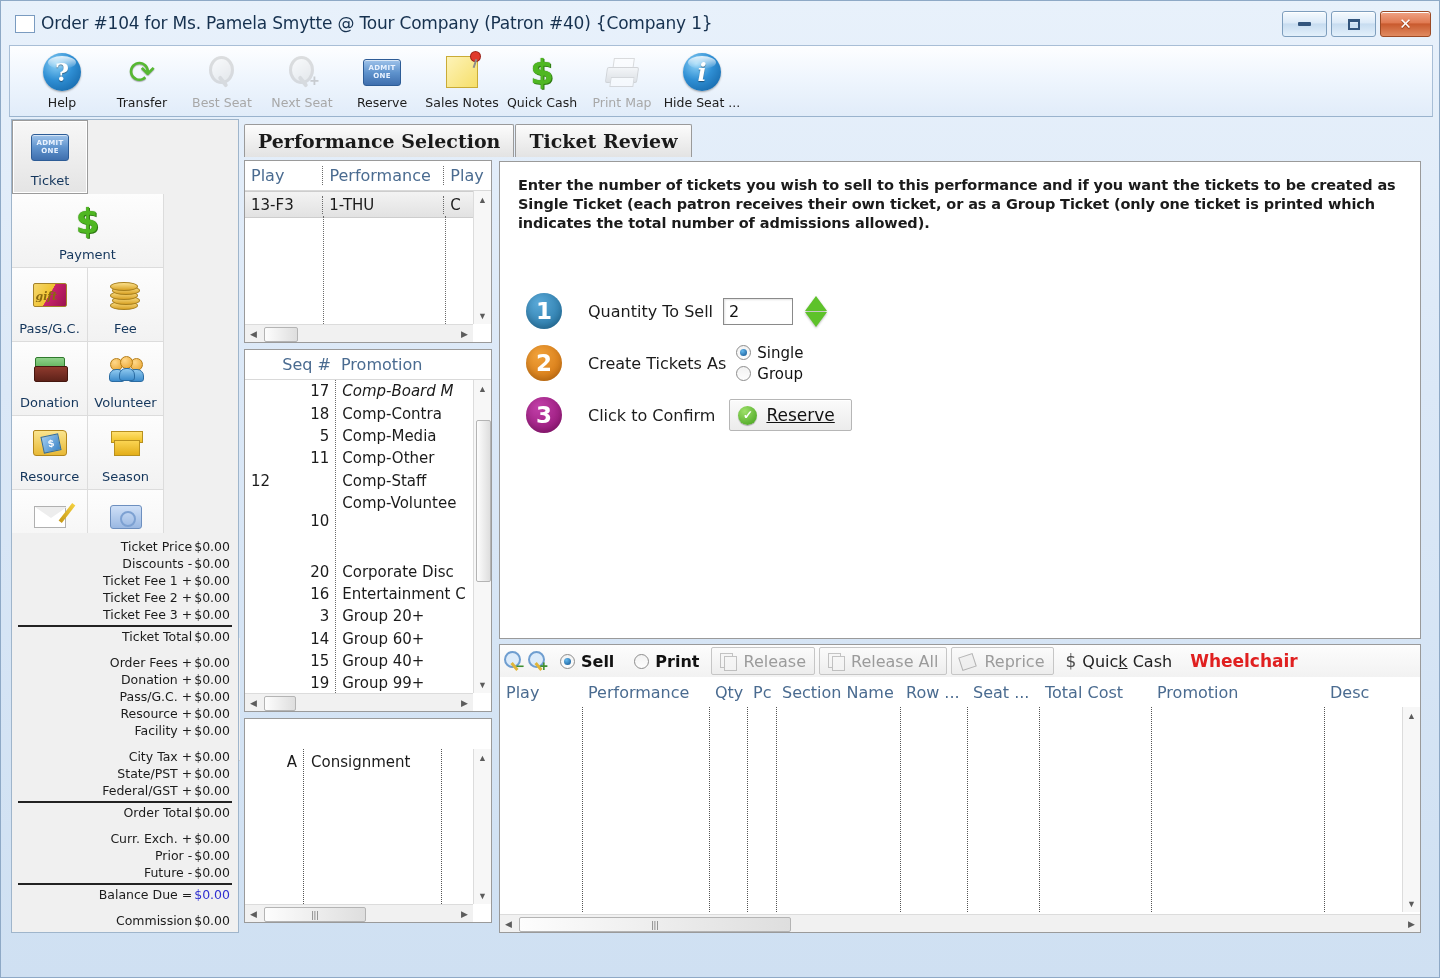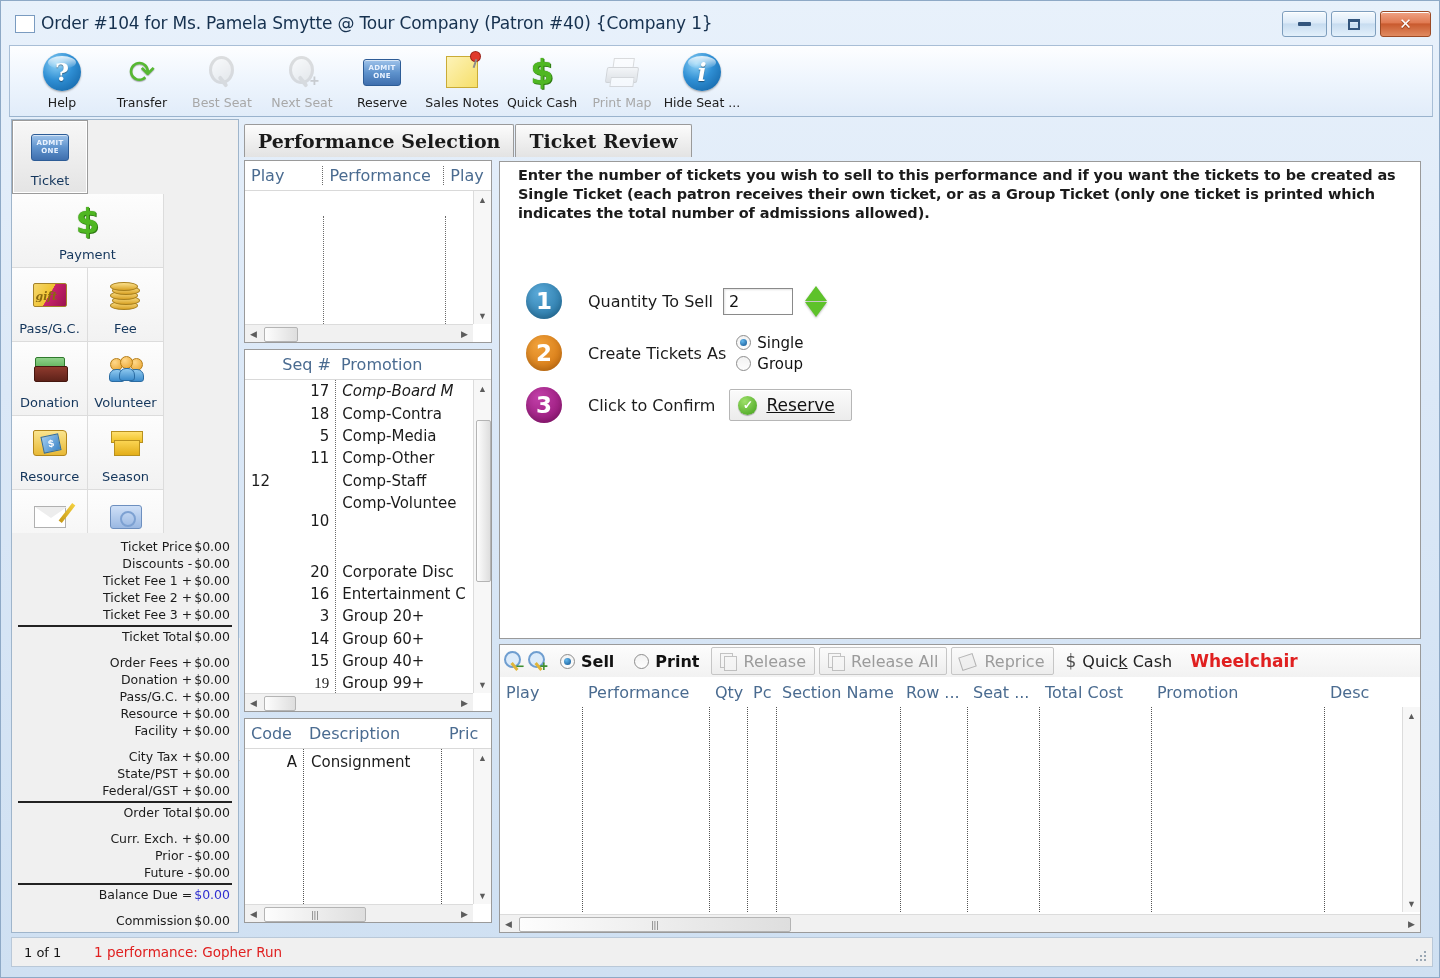--- a/index.html
+++ b/index.html
@@ -182,21 +182,21 @@
 
   
   .vsb{position:absolute;right:0;top:0;width:17px;bottom:0;background:#f7f7f7;border-left:1px solid #dcdcdc;}
   .hsb{position:absolute;left:0;right:0;bottom:0;height:17px;background:#f1f1f1;border-top:1px solid #dcdcdc;}
   .sb-arrow{width:17px;height:17px;display:flex;align-items:center;justify-content:center;font-size:9px;color:#5c5c5c;}
   .sb-thumb{background:linear-gradient(to right,#fdfdfd,#dedede);border:1px solid #b4b4b4;border-radius:2px;}
 
   
   .instr{
     position:absolute;left:498px;top:160px;width:922px;height:478px;
-    background:#fff;border:1px solid #9a9a9a;box-sizing:border-box;padding:4px 18px;
+    background:#fff;border:1px solid #9a9a9a;box-sizing:border-box;padding:14px 18px;
   }
   .instr p{margin:0;font-size:14.5px;color:#1b1b1b;line-height:19px;
     font-family:"DejaVu Sans",sans-serif;font-weight:bold;letter-spacing:-0.1px;}
   .steps{margin-top:52px;}
   .step{display:flex;align-items:center;height:52px;}
   .bullet{
     width:36px;height:36px;border-radius:50%;margin-left:8px;margin-right:26px;
     display:flex;align-items:center;justify-content:center;
     color:#fff;font-size:23px;font-weight:bold;font-family:"DejaVu Sans",sans-serif;
     box-shadow:inset 0 -3px 6px rgba(0,0,0,.18);
@@ -569,20 +569,25 @@
       </div>
   </div>
 
   <div class="panel" style="left:243px;top:159px;width:248px;height:183px;">
     <div class="grid-head">
       <div class="gh" style="width:78px">Play</div>
       <div class="gh vdash" style="width:122px">Performance</div>
       <div class="gh vdash" style="width:48px">Play</div>
     </div>
     <div style="position:absolute;left:0;right:18px;top:30px;bottom:18px;background:#fff;">
+      <div class="grid-row sel">
+        <div class="gc2" style="width:78px">13-F3</div>
+        <div class="gc2 vdash" style="width:122px">1-THU</div>
+        <div class="gc2 vdash" style="width:30px">C</div>
+      </div>
       <div style="position:absolute;left:78px;top:25px;bottom:0;border-left:1px dotted #6b6b6b;"></div>
       <div style="position:absolute;left:200px;top:25px;bottom:0;border-left:1px dotted #6b6b6b;"></div>
     </div>
     <div class="vsb" style="top:30px;bottom:18px;">
       <div class="sb-arrow">▲</div>
       <div class="sb-arrow" style="position:absolute;bottom:0;">▼</div>
     </div>
     <div class="hsb" style="right:18px;">
       <div class="sb-arrow" style="float:left">◀</div>
       <div class="sb-thumb" style="position:absolute;left:19px;top:2px;width:32px;height:13px;"></div>
@@ -635,21 +640,21 @@
           </div>
           <div class="grid-row" style="height: 22.4px;">
             <div class="gc2" style="width:90px;text-align:right;padding-right:5px;position:relative;z-index:2;">14</div>
             <div class="gc2" style="width:140px;padding-left:8px;position:relative;z-index:2;">Group 60+</div>
           </div>
           <div class="grid-row" style="height: 22.4px;">
             <div class="gc2" style="width:90px;text-align:right;padding-right:5px;position:relative;z-index:2;">15</div>
             <div class="gc2" style="width:140px;padding-left:8px;position:relative;z-index:2;">Group 40+</div>
           </div>
           <div class="grid-row" style="height: 22.4px;">
-            <div class="gc2" style="width:90px;text-align:right;padding-right:5px;position:relative;z-index:2;font-family:Liberation Serif, serif;">19</div>
+            <div class="gc2" style="width:90px;text-align:right;padding-right:5px;position:relative;z-index:2;">19</div>
             <div class="gc2" style="width:140px;padding-left:8px;position:relative;z-index:2;">Group 99+</div>
           </div>
           <div class="grid-row sel" style="height: 22.4px;">
             <div class="gc2" style="width:90px;text-align:right;padding-right:5px;position:relative;z-index:2;">4</div>
             <div class="gc2" style="width:140px;padding-left:8px;position:relative;z-index:2;">Regular</div>
           </div>
           <div class="grid-row" style="height: 22.4px;">
             <div class="gc2" style="width:90px;text-align:right;padding-right:5px;position:relative;z-index:2;">6</div>
             <div class="gc2" style="width:140px;padding-left:8px;position:relative;z-index:2;">Senior Special</div>
           </div>
@@ -662,25 +667,20 @@
       <div class="sb-arrow" style="position:absolute;bottom:0;">▼</div>
     </div>
     <div class="hsb" style="right:18px;">
       <div class="sb-arrow" style="float:left">◀</div>
       <div class="sb-thumb" style="position:absolute;left:19px;top:2px;width:30px;height:13px;"></div>
       <div class="sb-arrow" style="position:absolute;right:0;top:0;">▶</div>
     </div>
   </div>
 
   <div class="panel" style="left:243px;top:717px;width:248px;height:205px;">
-    <div class="grid-head">
-      <div class="gh" style="width:58px">Code</div>
-      <div class="gh" style="width:140px">Description</div>
-      <div class="gh" style="width:42px">Pric</div>
-    </div>
     <div style="position:absolute;left:0;right:18px;top:30px;bottom:18px;background:#fff;">
       <div class="grid-row">
         <div class="gc2" style="width:58px;text-align:right;padding-right:6px;">A</div>
         <div class="gc2" style="width:140px;padding-left:8px;">Consignment</div>
       </div>
       <div style="position:absolute;left:58px;top:0;bottom:0;border-left:1px dotted #555;"></div>
       <div style="position:absolute;left:196px;top:0;bottom:0;border-left:1px dotted #555;"></div>
     </div>
     <div class="vsb" style="top:30px;bottom:18px;">
       <div class="sb-arrow">▲</div>
@@ -810,26 +810,14 @@
       </div>
     </div>
 
     <div class="hsb" style="bottom:0;left:0;right:0;">
       <div class="sb-arrow" style="float:left">◀</div>
       <div class="sb-thumb" style="position:absolute;left:19px;top:2px;width:270px;height:13px;display:flex;align-items:center;justify-content:center;font-size:9px;color:#777;">|||</div>
       <div class="sb-arrow" style="position:absolute;right:0;top:0;">▶</div>
     </div>
   </div>
 
-  <div class="status">
-    <div class="a">1 of 1</div>
-    <div class="b">1 performance: Gopher Run</div>
-    <div class="grip">
-      <i style="left:8px;top:8px"></i>
-        <i style="left:4px;top:8px"></i>
-        <i style="left:8px;top:4px"></i>
-        <i style="left:0;top:8px"></i>
-        <i style="left:8px;top:0"></i>
-        <i style="left:4px;top:4px"></i>
-    </div>
-  </div>
 
 </div>
 
 </body></html>

